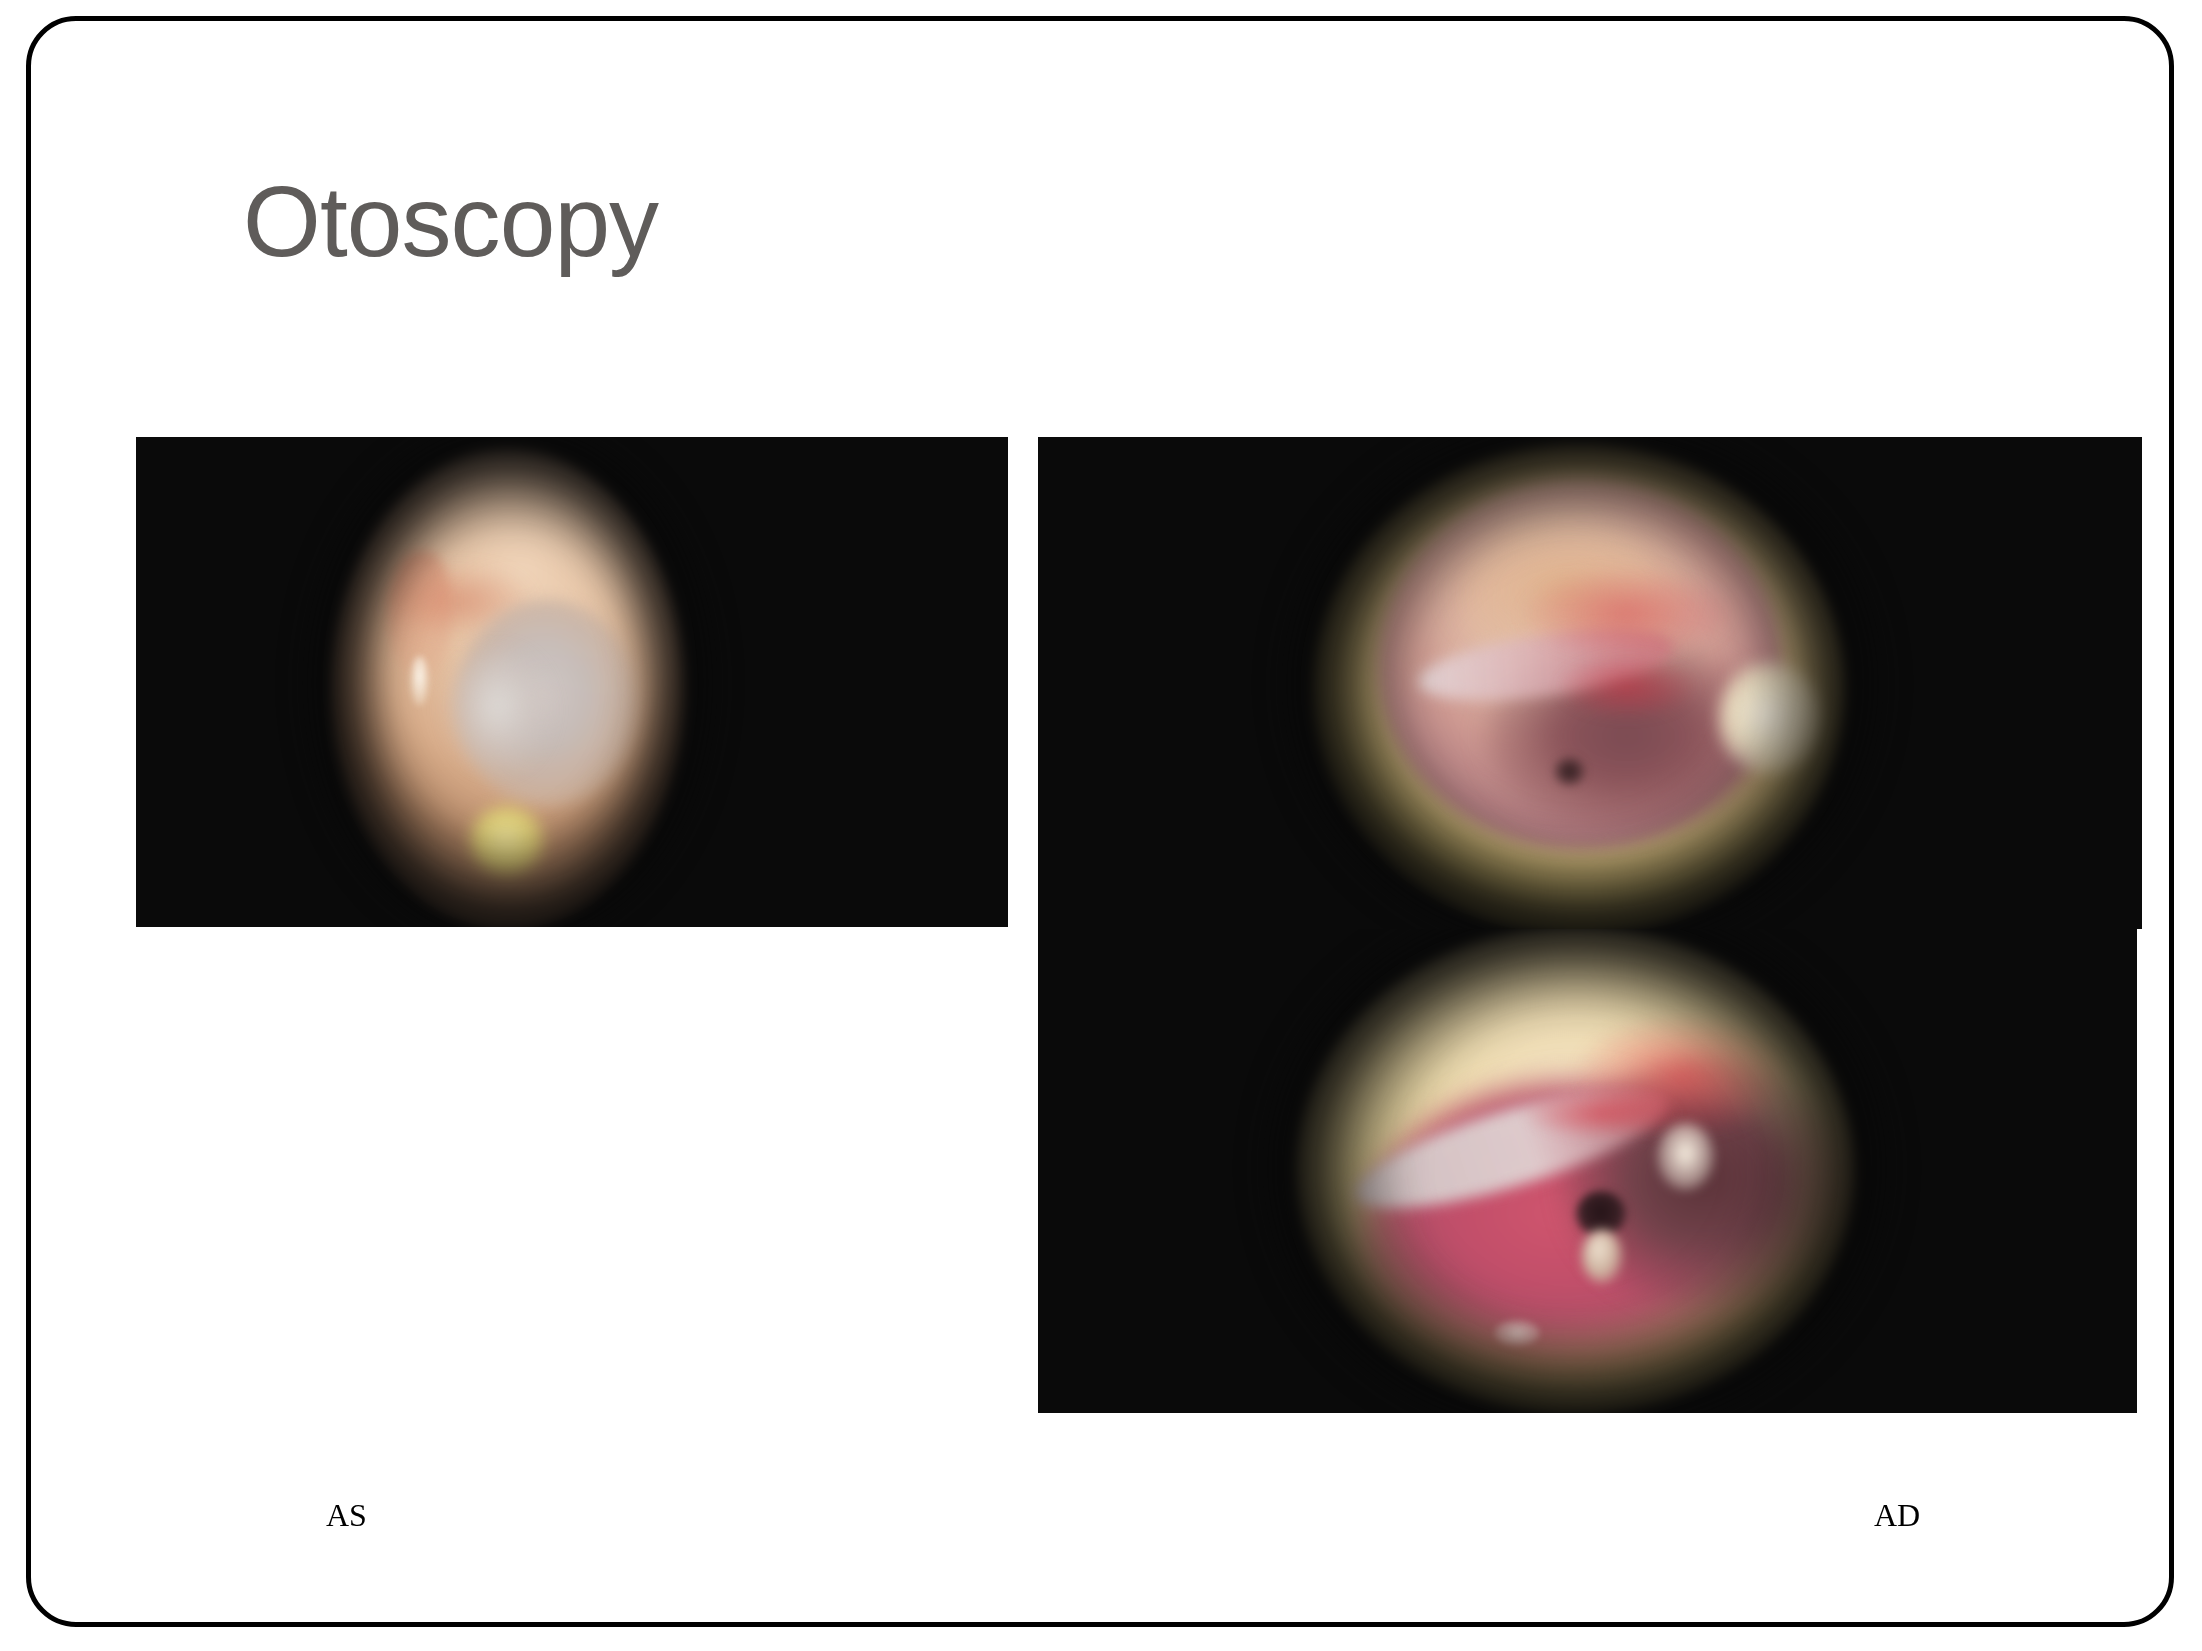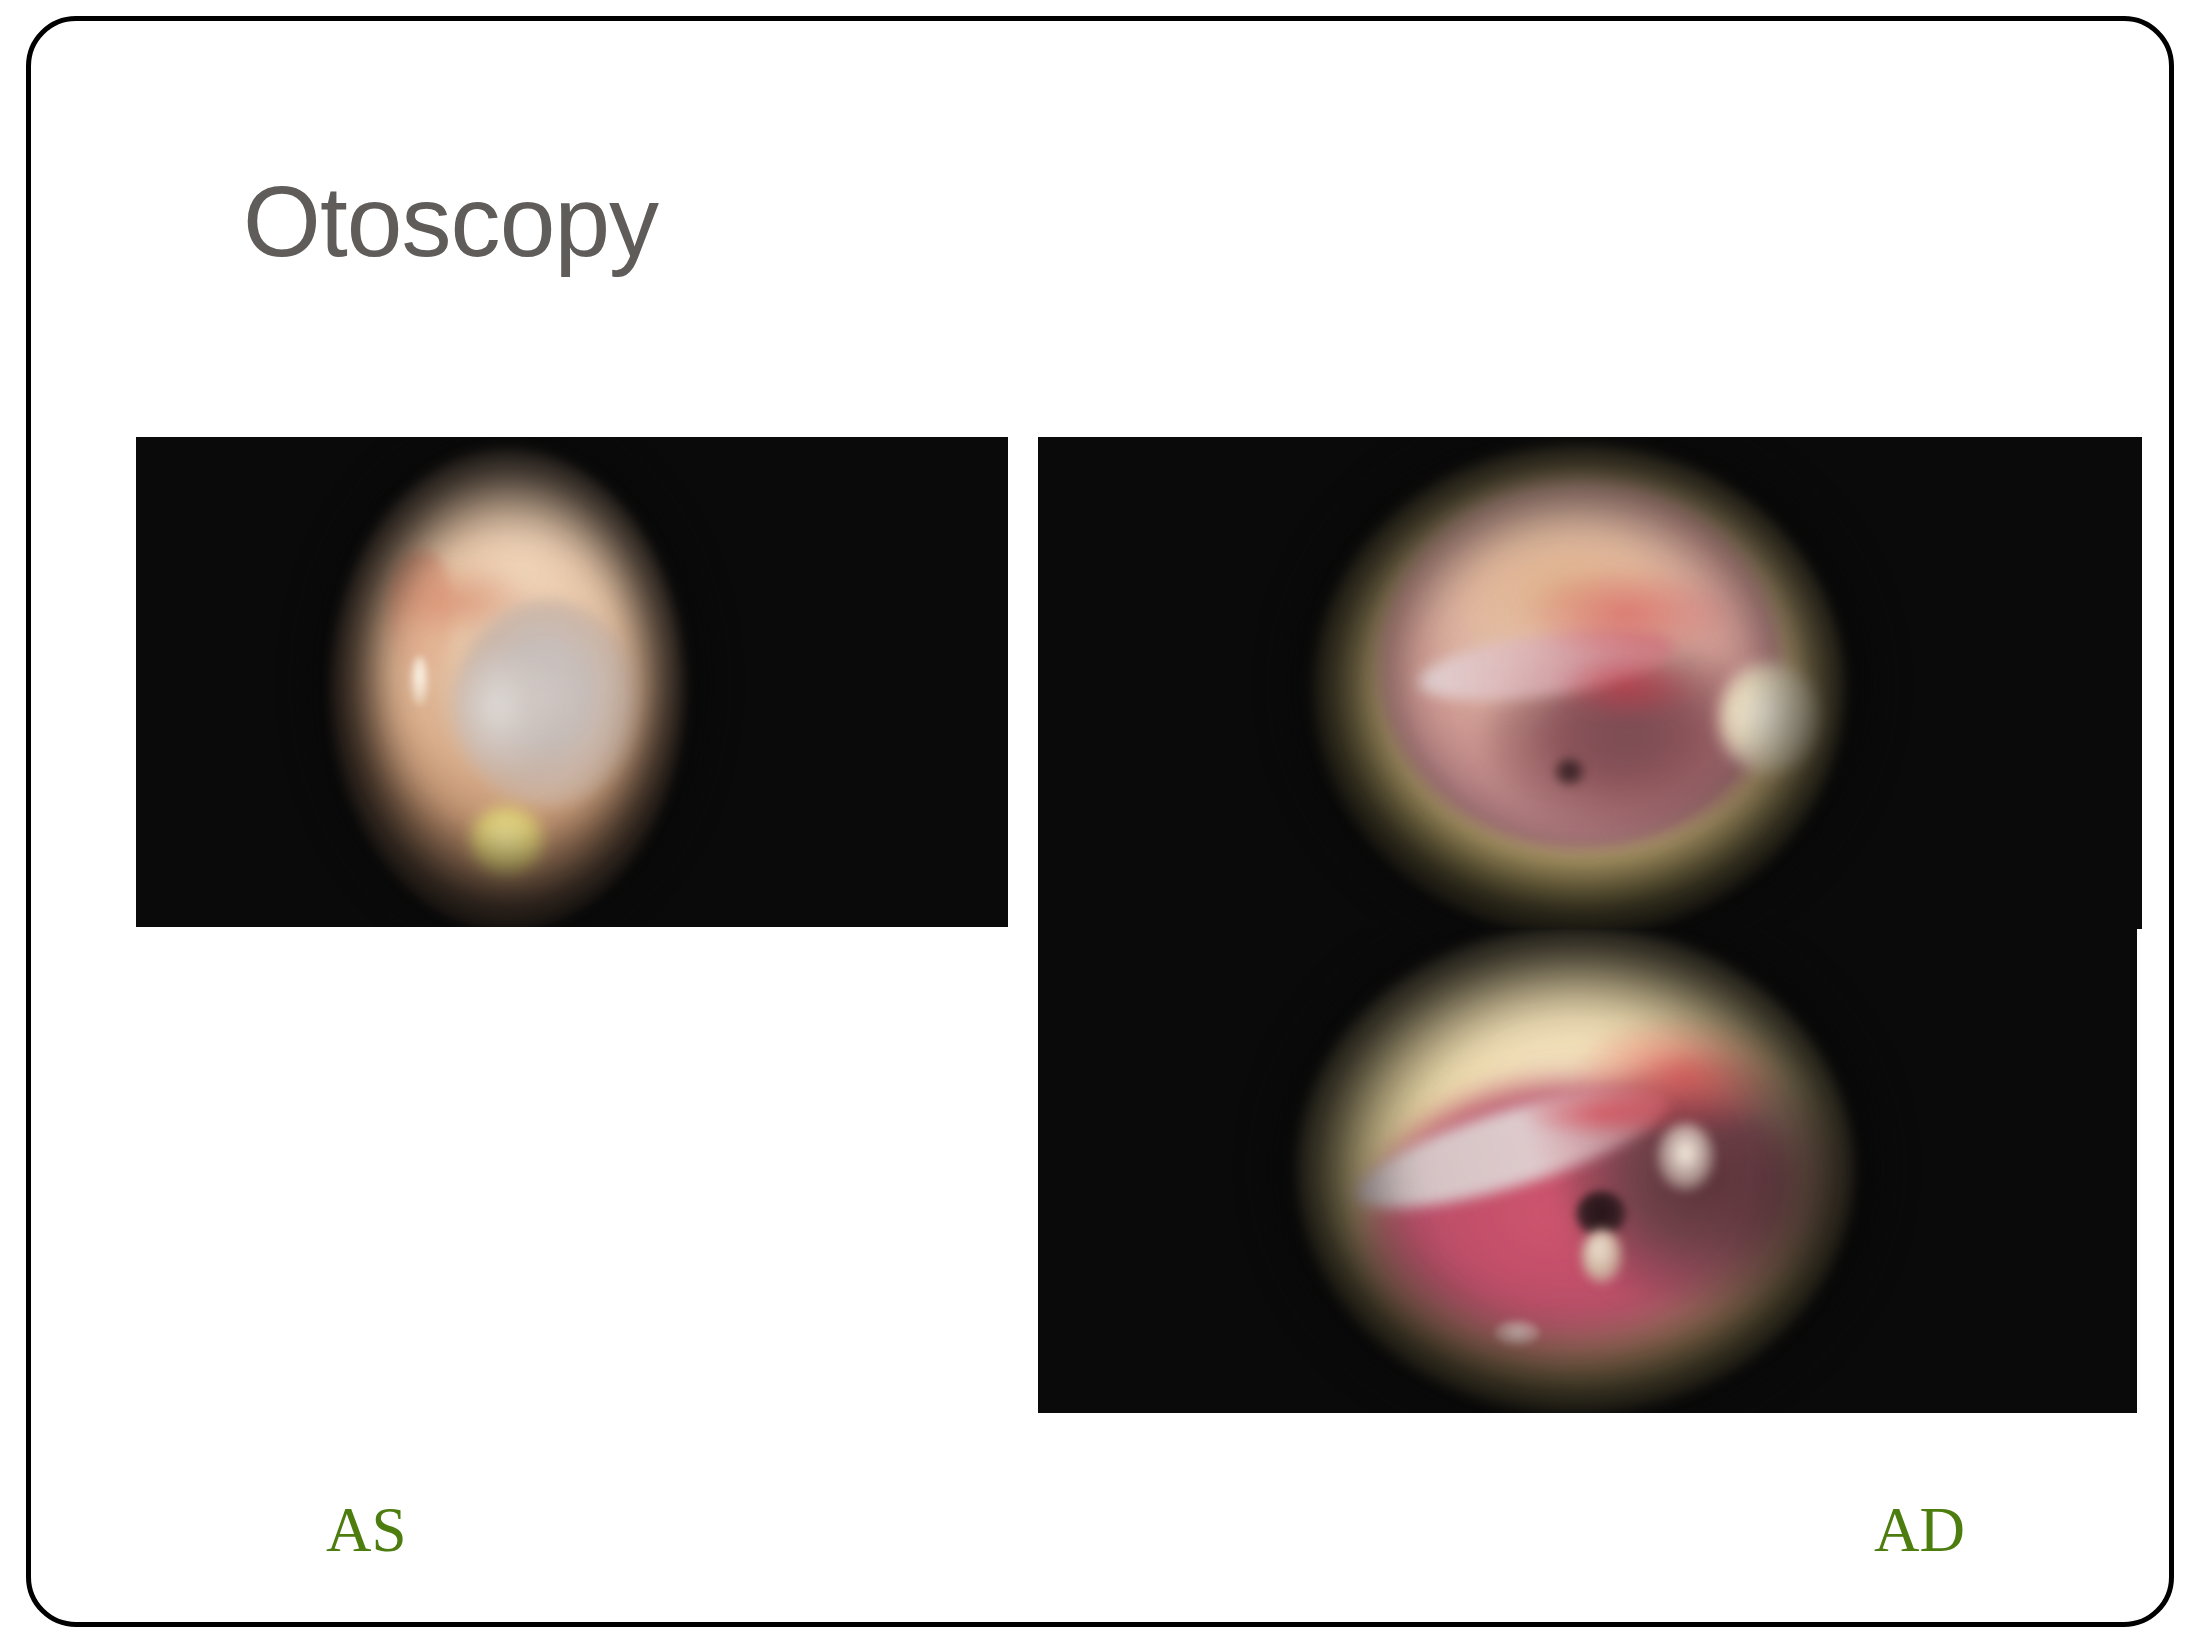--- a/index.html
+++ b/index.html
@@ -307,23 +307,23 @@
     left: 456px; top: 391px;
     width: 46px; height: 26px;
     background: radial-gradient(ellipse at 50% 50%, rgba(255,250,240,.75) 0%, rgba(255,250,240,0) 100%);
     filter: blur(3.4px);
   }
 
   
   .ear-label {
     position: absolute;
     font-family: "Liberation Serif", serif;
-    font-size: 63px;
+    font-size: 32px;
     font-weight: 400;
-    color: #4d7c0f;
+    color: #000000;
     white-space: nowrap;
     line-height: 1;
   }
   #label-as { left: 326px; top: 1499px; }
   #label-ad { left: 1874px; top: 1499px; text-align: right; }
 </style>
 </head>
 <body>
 
 <div id="slide">

